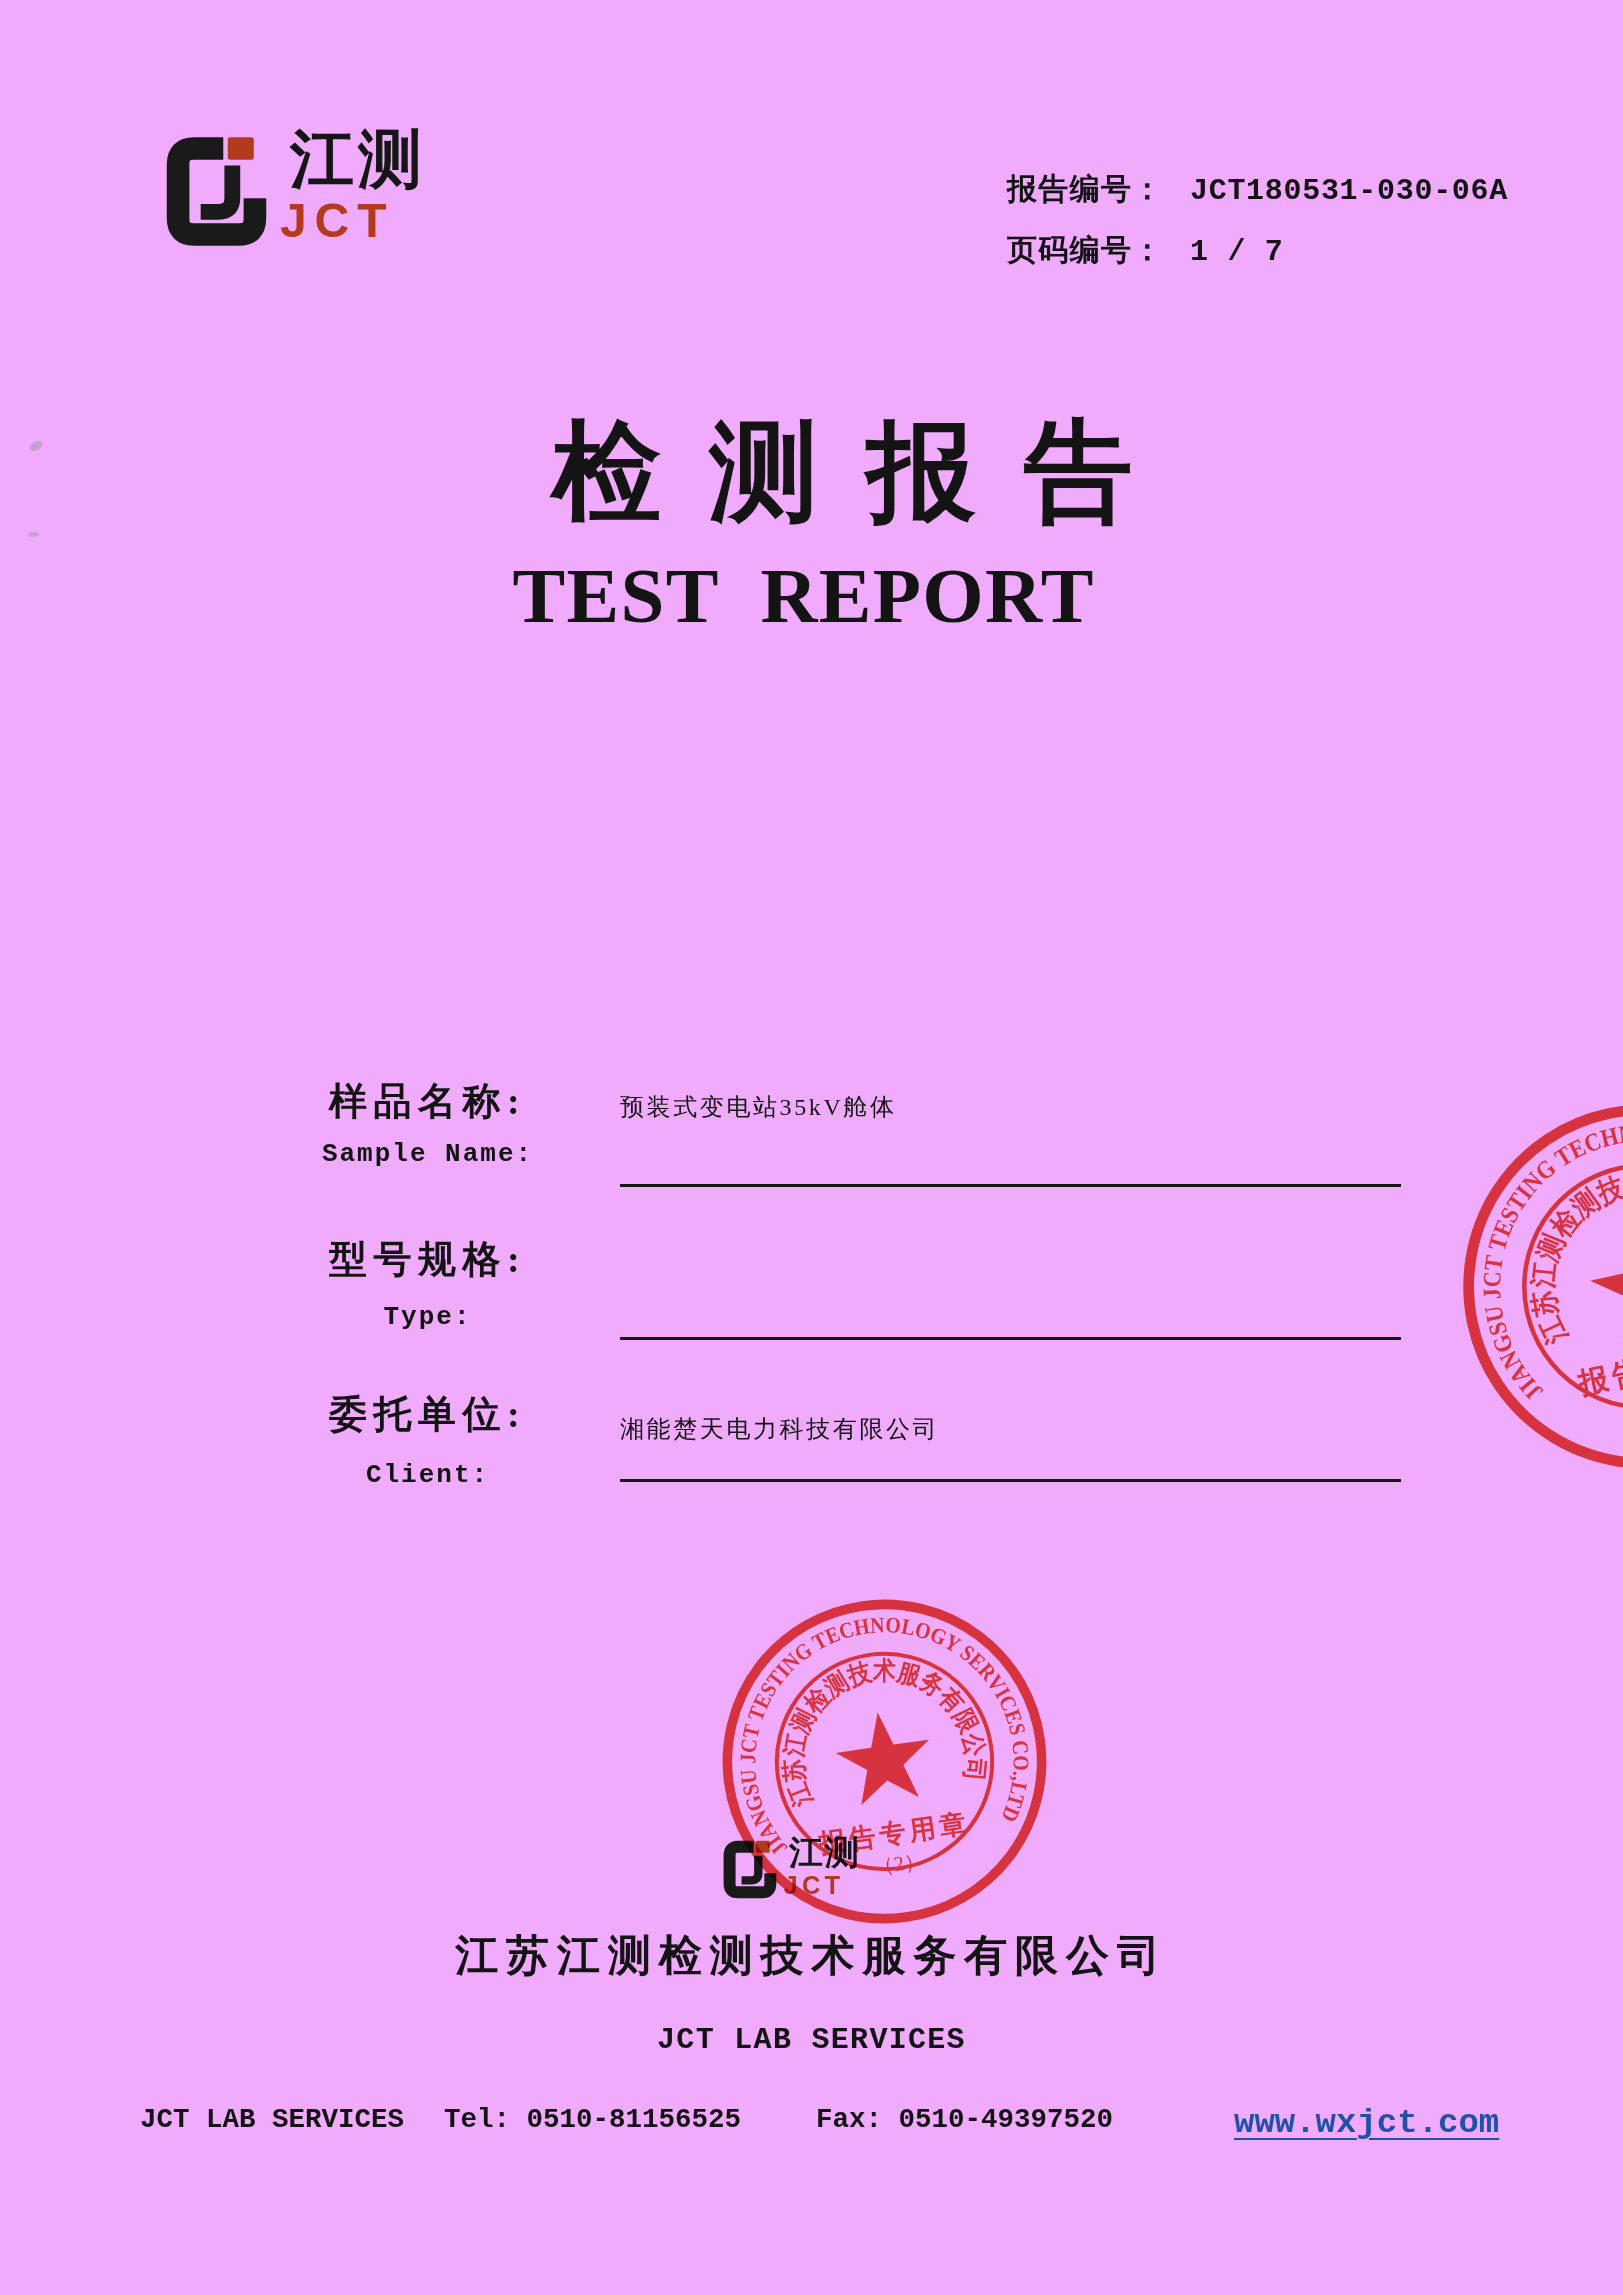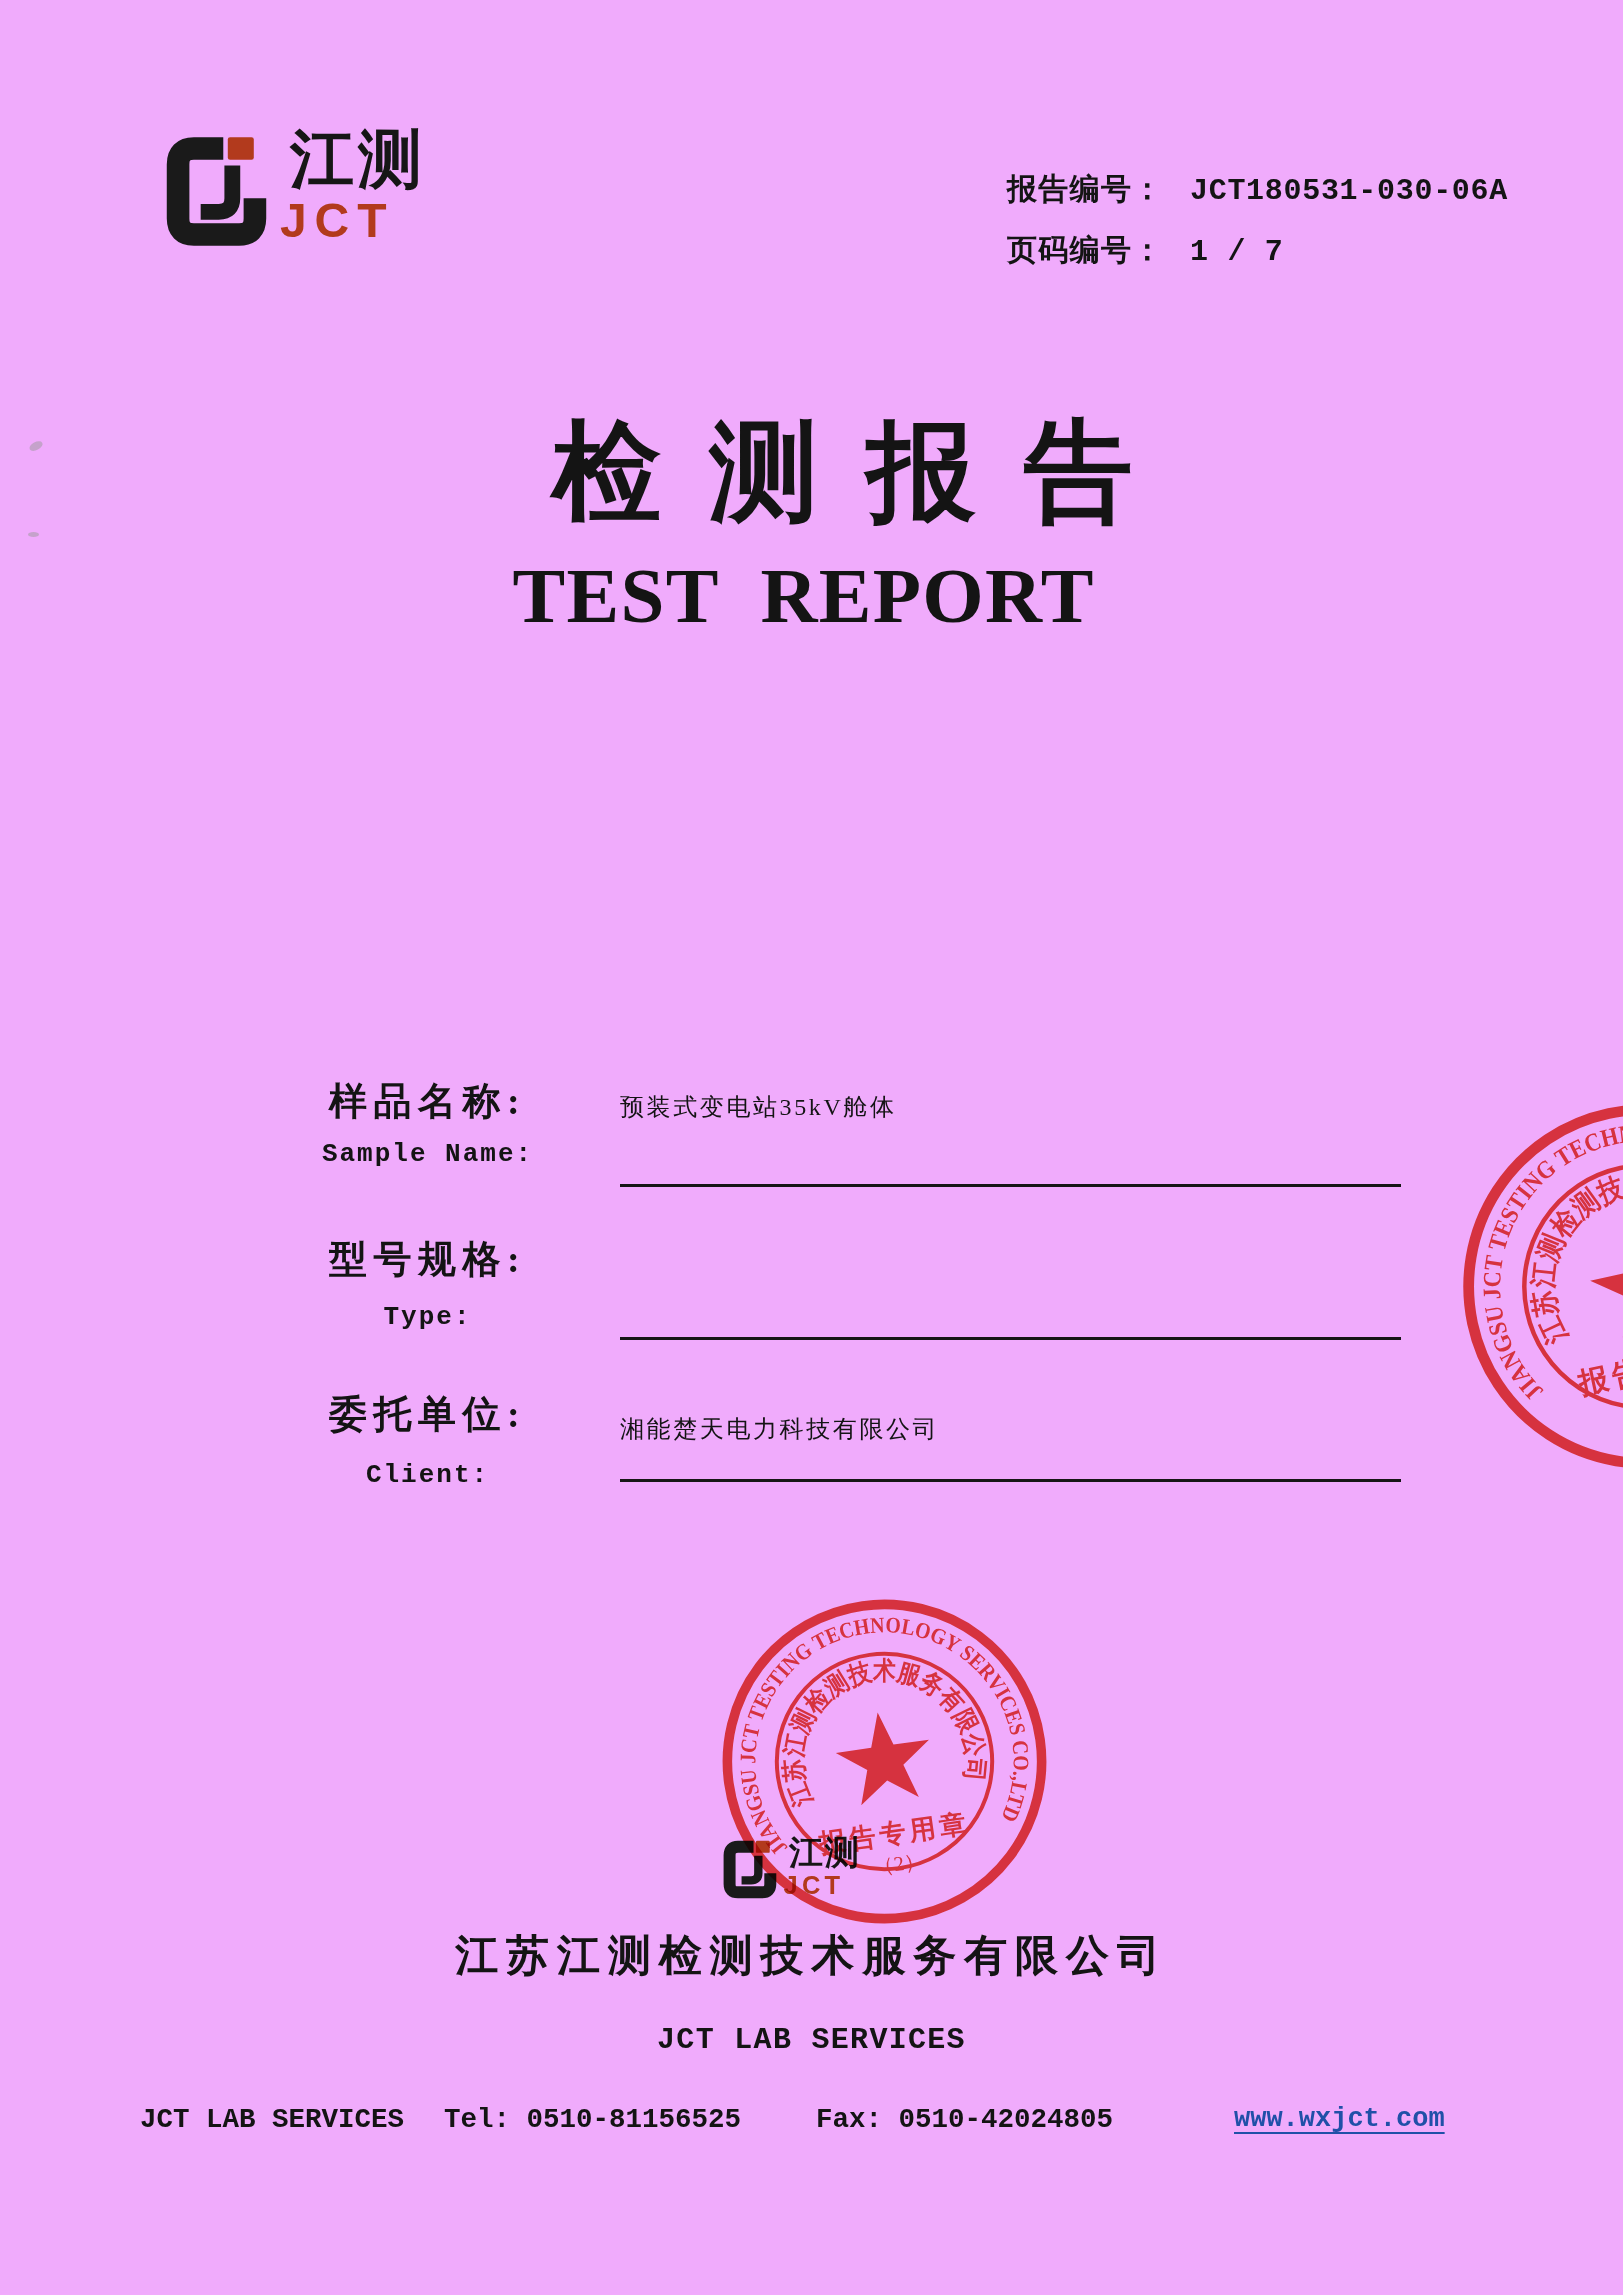--- a/index.html
+++ b/index.html
@@ -119,21 +119,21 @@
   
   .ft{
     position:absolute;top:2104px;font-size:27.5px;
     font-family:"Liberation Mono","DejaVu Sans Mono",monospace;
     font-weight:bold;white-space:nowrap;z-index:5;
   }
   .ft-company{left:140px;}
   .ft-tel{left:444px;}
   .ft-fax{left:816px;}
   .ft-web{
-    left:1234px;font-size:27px;color:var(--link-blue);
+    left:1234px;font-size:34px;color:var(--link-blue);
     text-decoration:underline;text-decoration-thickness:2px;
     text-underline-offset:5.9px;cursor:pointer;
   }
 
   
   .speck{position:absolute;background:#9a9a9a;opacity:.5;border-radius:50%;z-index:1;}
   .speck1{left:29px;top:442px;width:14.4px;height:7.9px;transform:rotate(-28deg);}
   .speck2{left:27.5px;top:532px;width:11.8px;height:5.2px;}
 </style>
 </head>
@@ -221,17 +221,17 @@
   </svg>
   <svg class="stamp stamp-right" viewBox="-210 -210 420 420">
     <use href="#stampg"></use>
   </svg>
 
   <div class="org-cn">江苏江测检测技术服务有限公司</div>
   <div class="org-en">JCT LAB SERVICES</div>
 
   <div class="ft ft-company">JCT LAB SERVICES</div>
   <div class="ft ft-tel">Tel: 0510-81156525</div>
-  <div class="ft ft-fax">Fax: 0510-42024805</div>
+  <div class="ft ft-fax">Fax: 0510-49397520</div>
   <div class="ft ft-web">www.wxjct.com</div>
 
 </div>
 
 
 </body></html>

